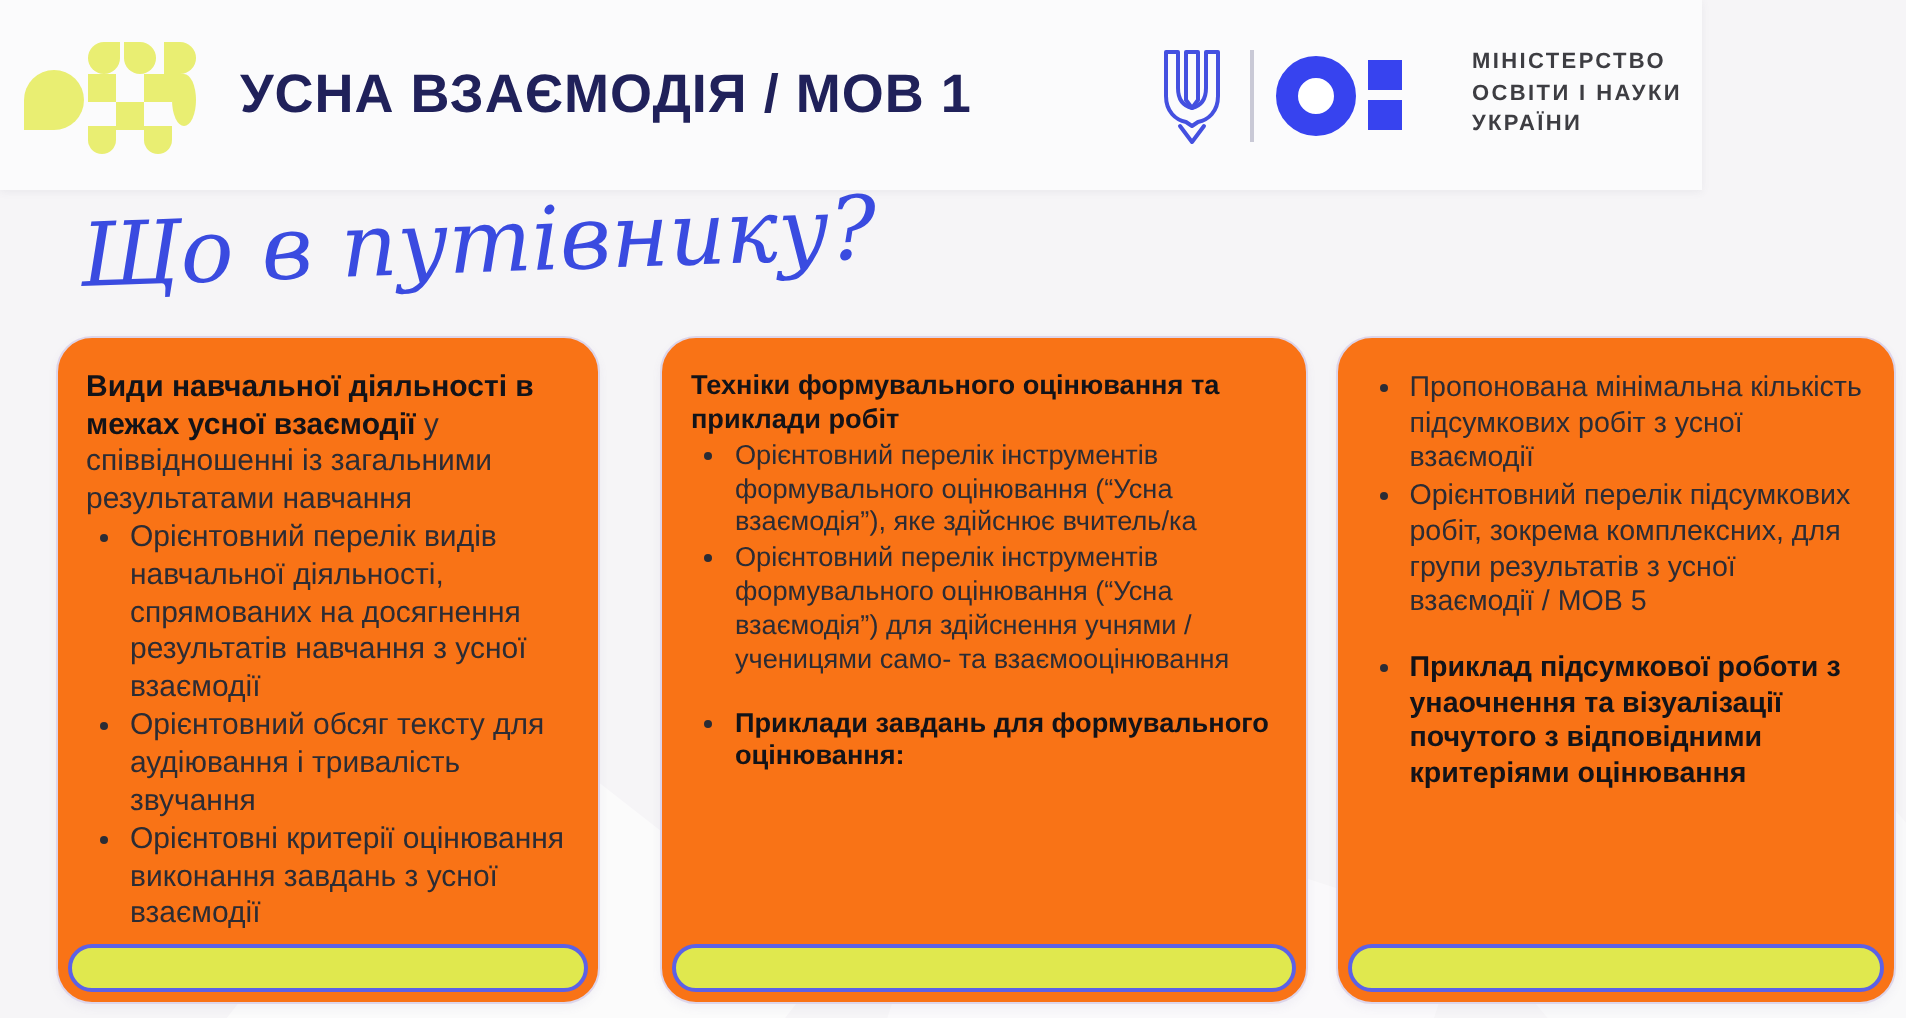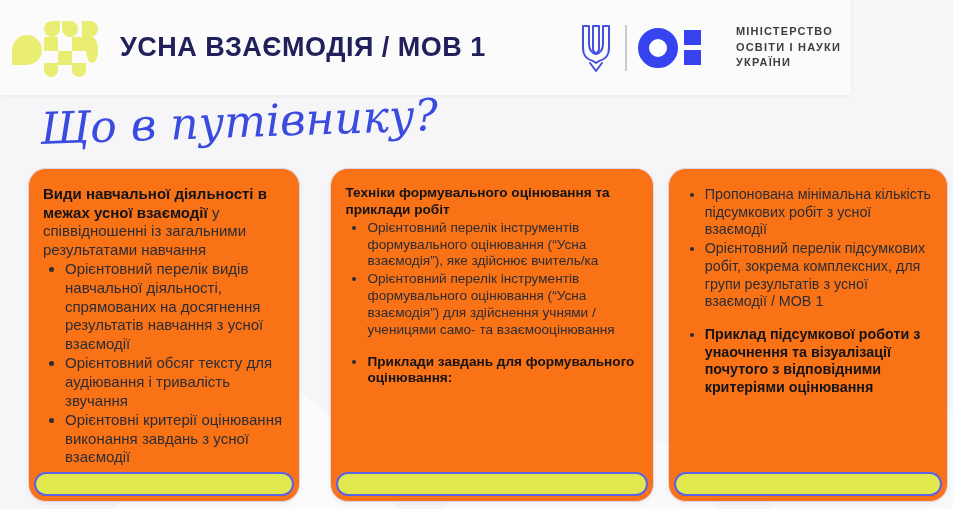--- a/index.html
+++ b/index.html
@@ -147,19 +147,19 @@
       <li class="spacer-bullet"><b>Приклади завдань для формувального оцінювання:</b></li>
     </ul>
     <ol>
     </ol>
     <div class="pill"></div>
   </div>
 
   <div class="card card3">
     <ul>
       <li>Пропонована мінімальна кількість підсумкових робіт з усної взаємодії</li>
-      <li>Орієнтовний перелік підсумкових робіт, зокрема комплексних, для групи результатів з усної взаємодії / МОВ 1</li>
+      <li>Орієнтовний перелік підсумкових робіт, зокрема комплексних, для групи результатів з усної взаємодії / МОВ 5</li>
       <li class="spacer-bullet"><b>Приклад підсумкової роботи з унаочнення та візуалізації почутого з відповідними критеріями оцінювання</b></li>
     </ul>
     <div class="pill"></div>
   </div>
 
 </div>
 
 </body></html>

